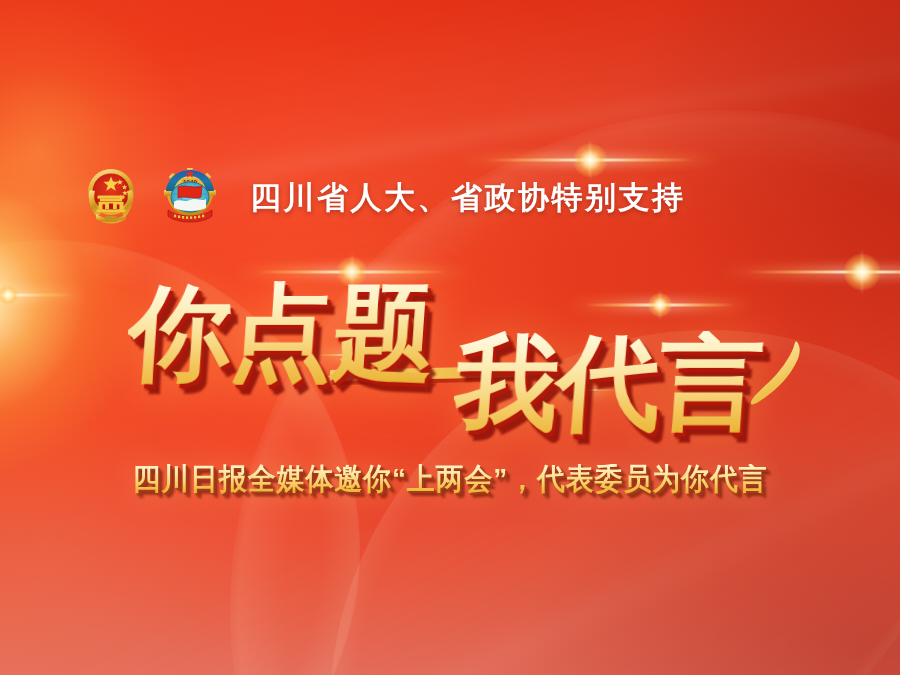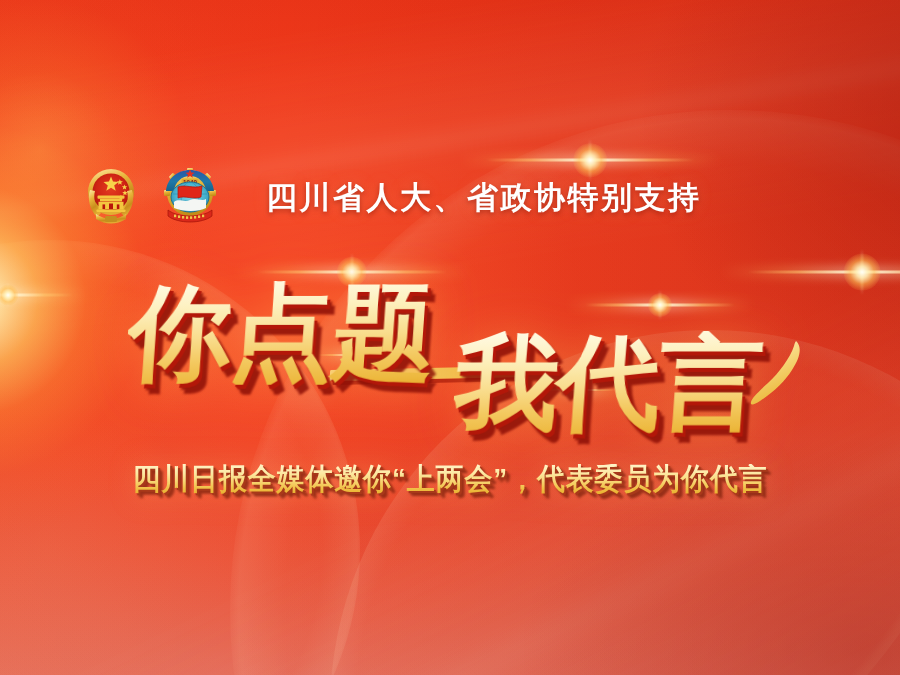--- a/index.html
+++ b/index.html
@@ -150,21 +150,21 @@
     position:absolute;left:84px;top:166px;
     display:flex;align-items:center;gap:24px;
   }
   .emblem{position:relative;flex:0 0 auto;}
   .headline{
     color:#ffffff;
     font-family:Liberation Mono, monospace;
     font-weight:bold;
     font-size:31px;
     letter-spacing:2.5px;
-    margin-left:24px;
+    margin-left:8px;
     white-space:nowrap;
     text-shadow:
       0 2px 5px rgba(130,18,8,0.55),
       0 0 16px rgba(255,170,120,0.30);
   }
 
   
   .title-wrap{position:absolute;left:0;top:0;width:900px;height:675px;}
 
   .ti{

